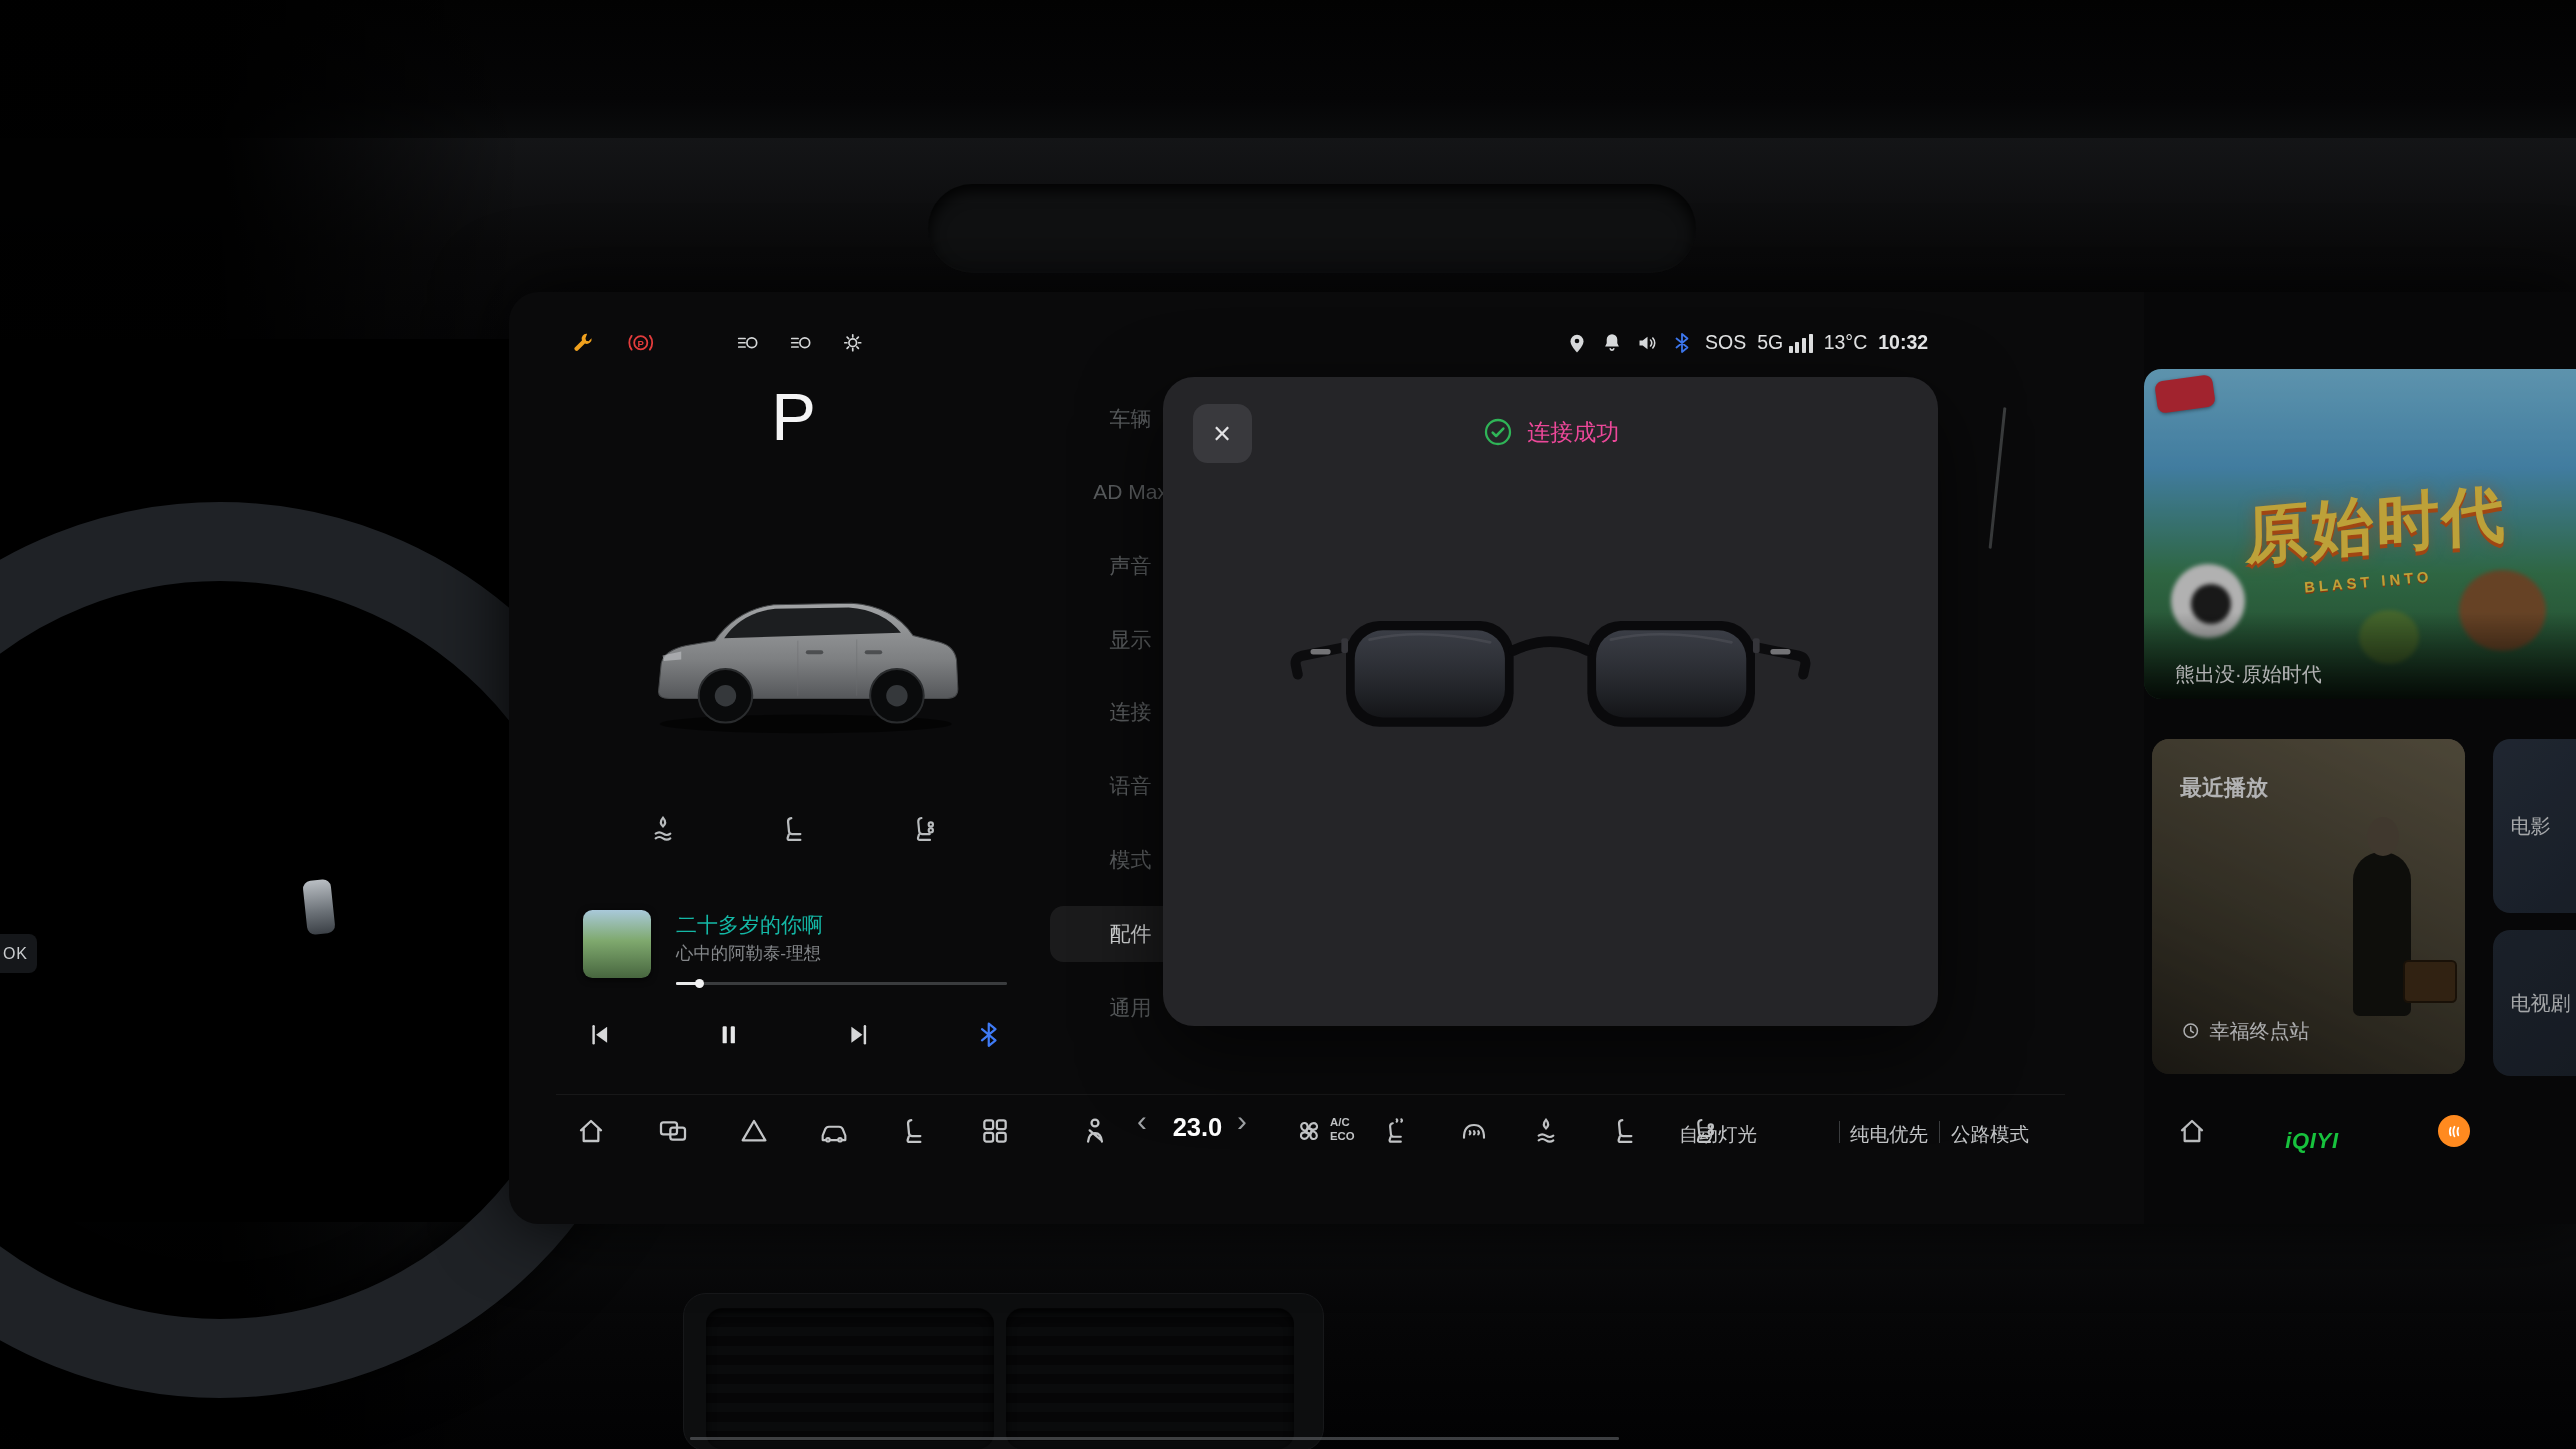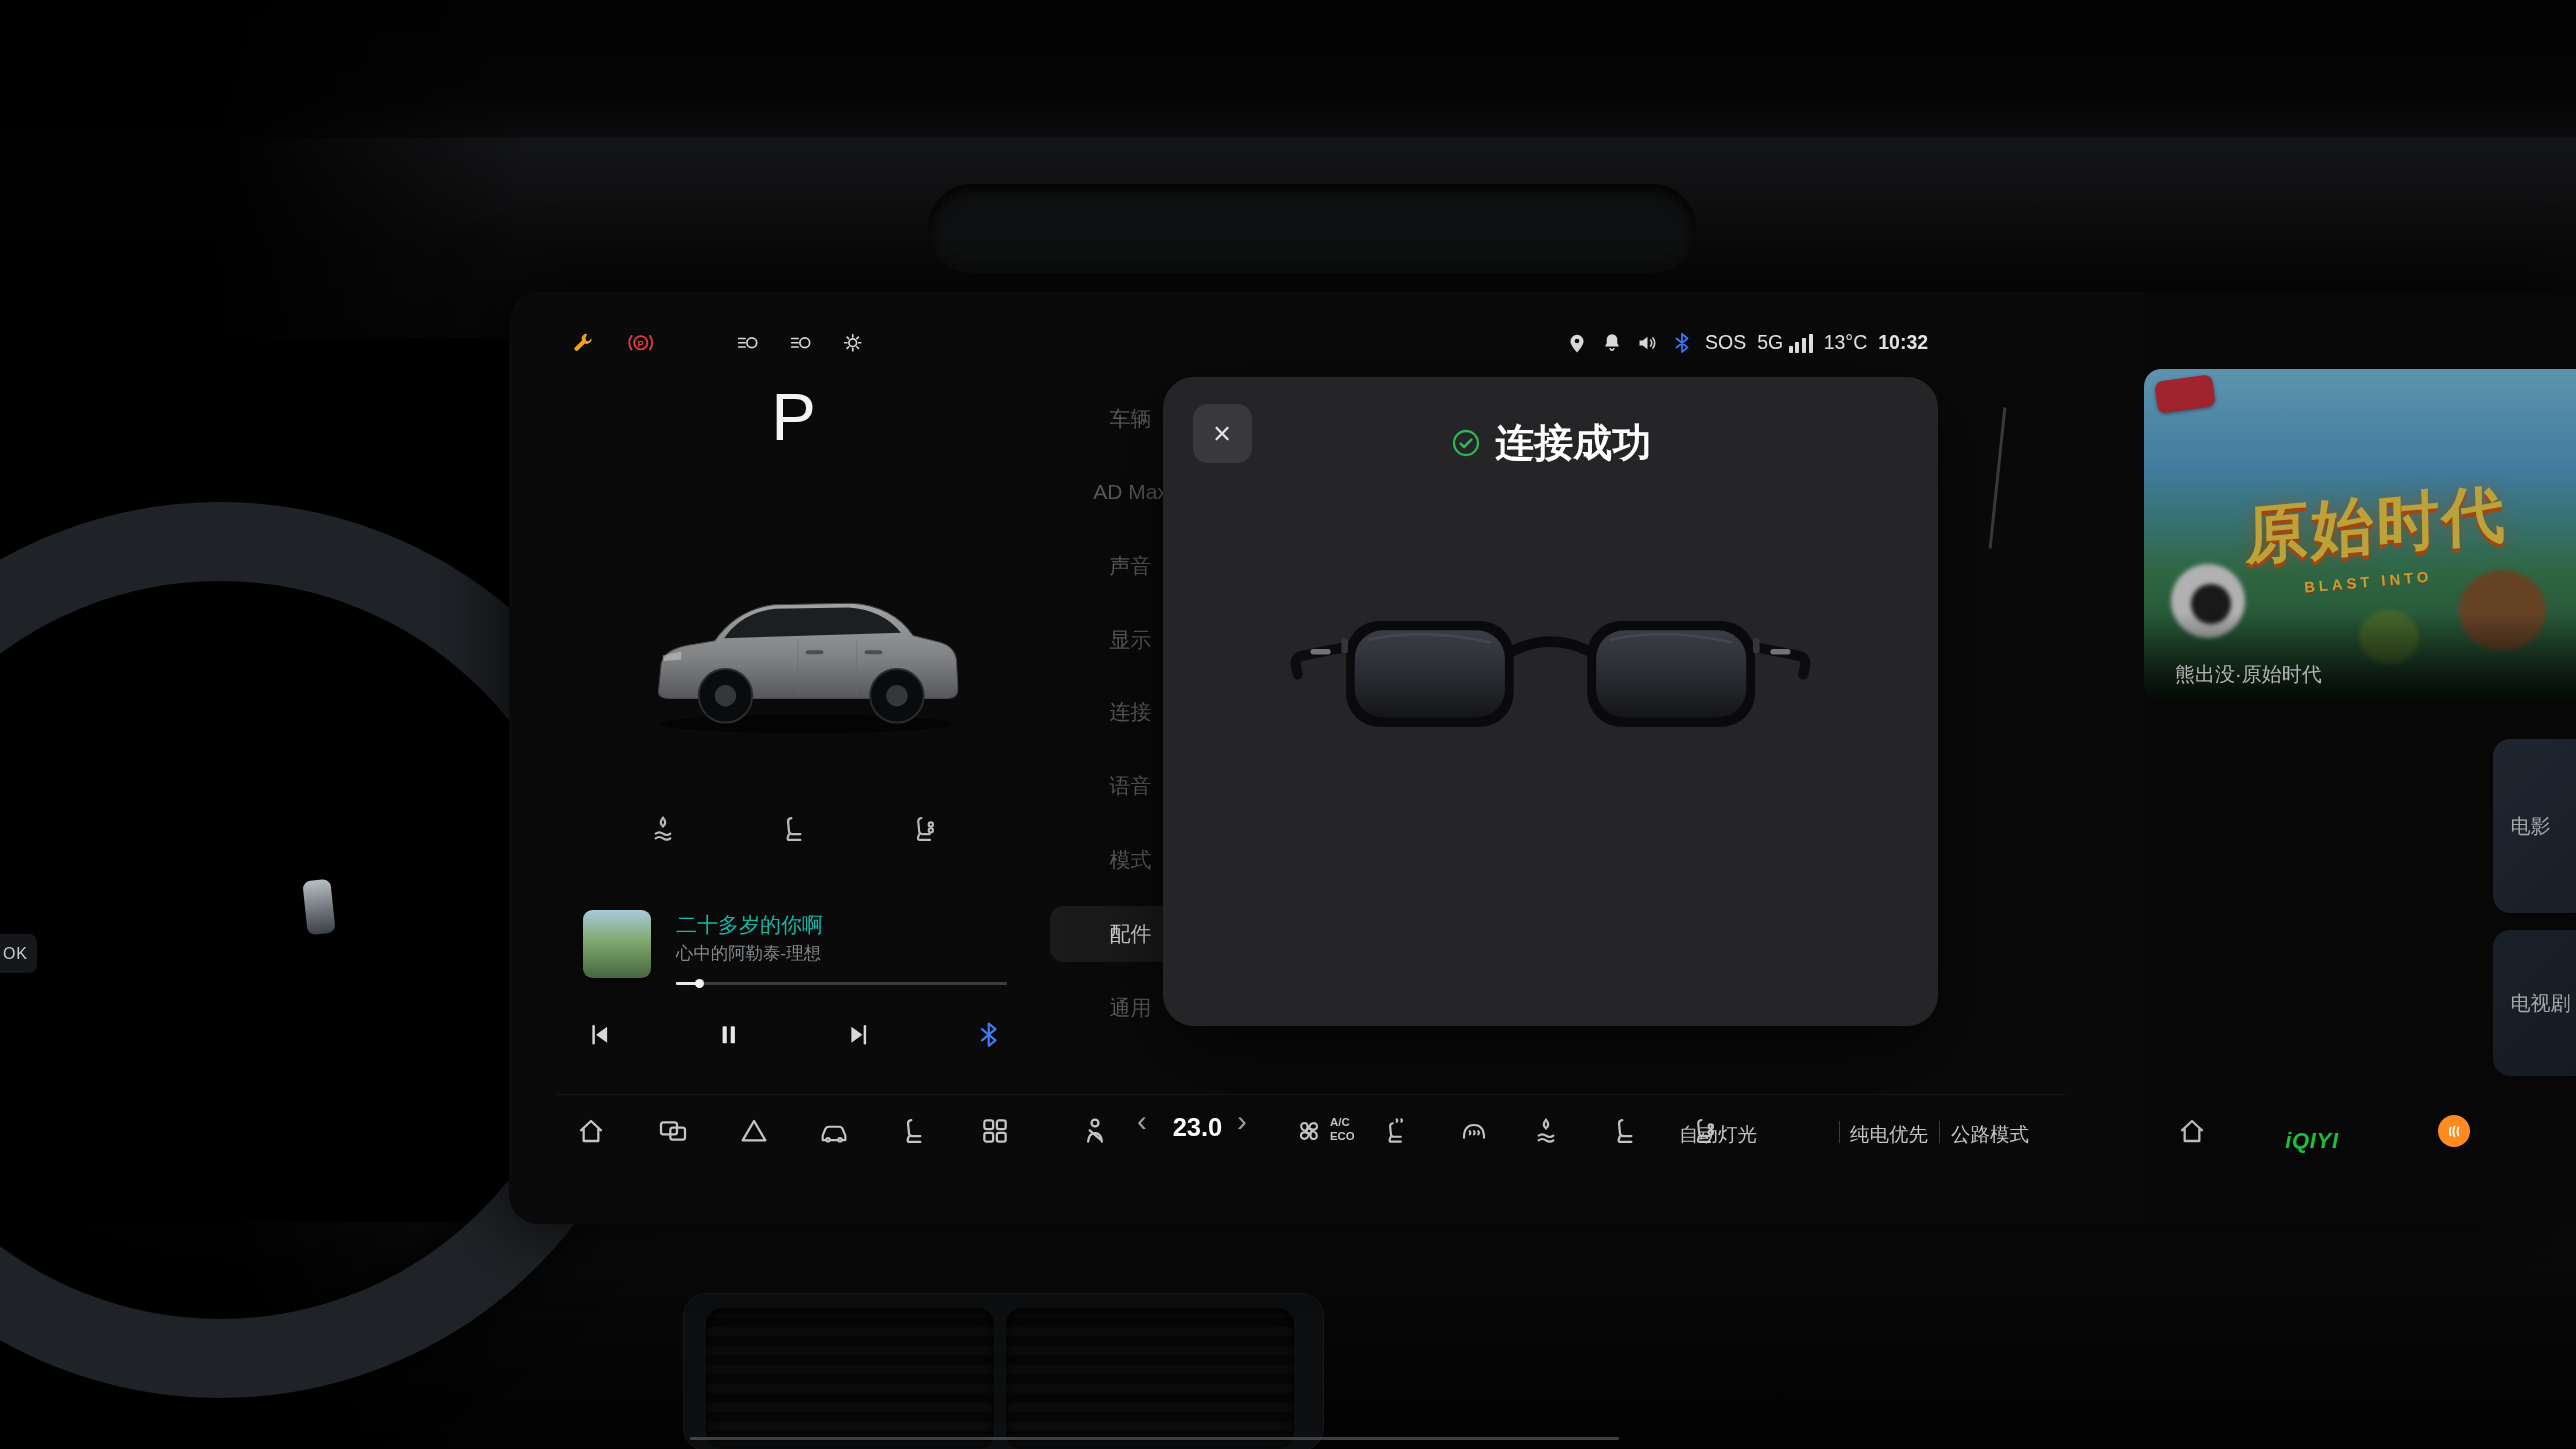--- a/index.html
+++ b/index.html
@@ -44,21 +44,21 @@
   .settings-item{left:541px;width:161px;height:56px;display:flex;align-items:center;justify-content:center;
     font-size:21px;color:#595c5e;border-radius:13.4px;}
   .settings-item.selected{color:#d6d8d9;background:rgba(255,255,255,.07);}
   .temple-line{left:1487px;top:115px;width:2.7px;height:142px;background:#46484a;opacity:.8;transform:rotate(6deg);border-radius:1.3px;}
   
   .modal{left:654px;top:85px;width:775px;height:649px;background:#252528;border-radius:31px;z-index:6;
     box-shadow:0 27px 81px rgba(0,0,0,.65);}
   .modal-close{left:29.5px;top:27px;width:59px;height:59px;border-radius:14.8px;background:#39393d;color:#e3e3e5;
     font-size:31px;display:flex;align-items:center;justify-content:center;}
   .modal-header{left:0;top:39px;width:100%;display:flex;justify-content:center;align-items:center;gap:13.4px;}
-  .modal-title{font-size:39px;font-weight:700;color:#ffffff;}
+  .modal-title{font-size:23px;font-weight:400;color:#ec4899;}
   .done{left:230px;top:537px;width:315px;height:58px;border-radius:12px;background:#3a3a3e;color:#ececee;
     font-size:23px;display:flex;align-items:center;justify-content:center;letter-spacing:1.3px;}
   
   .tb-divider{left:47px;top:802px;width:1509px;height:1.3px;background:rgba(255,255,255,.06);}
   .tsep{top:829px;width:1.3px;height:21.5px;background:#3b3d3f;}
   .ttxt{top:829px;font-size:19.5px;color:#c3c5c7;transform:translateX(-50%);white-space:nowrap;}
   .chev{top:814px;font-size:29.5px;color:#9fa2a5;line-height:29.5px;}
   .tempv{left:655px;top:821px;width:67px;text-align:center;font-size:25.5px;font-weight:600;color:#fff;}
   .aceco{position:absolute;left:821px;top:824px;display:flex;flex-direction:column;gap:1.3px;}
   .aceco span{font-size:11.4px;color:#c3c5c7;line-height:12.7px;font-weight:600;}
@@ -445,20 +445,33 @@
       <div class="blob" style="left:47px;top:215px;width:40px;height:40px;background:#222;"></div>
       <div class="blob" style="left:315px;top:201px;width:87px;height:81px;background:#8a5a33;"></div>
       <div class="blob" style="left:215px;top:241px;width:60px;height:54px;background:#5d8a3c;"></div>
       <div class="badge-red"></div>
       <div class="poster-title">原始时代</div>
       <div class="poster-tag">BLAST INTO</div>
       <div class="poster-grad"></div>
       <div class="poster-cap">熊出没·原始时代</div>
     </div>
 
+    <div class="ab card recent">
+      <div class="figure-suit"></div>
+      <div class="figure-head"></div>
+      <div class="figure-case"></div>
+      <div class="recent-dim"></div>
+      <div class="recent-label">最近播放</div>
+      <div class="recent-cap">
+        <svg style="width:21.5px;height:21.5px;color:#e9eaec;" viewBox="0 0 32 32" width="21.5" height="21.5">
+            <use href="#sym-clock"></use>
+          </svg>
+        <span>幸福终点站</span>
+      </div>
+    </div>
 
     <div class="ab card cat1">
         <span>电影</span>
       </div>
     <div class="ab card cat2">
         <span>电视剧</span>
       </div>
 
     <svg class="ab" style="left:1667px;top:823px;width:32px;height:32px;color:#b9bbbd;z-index:4;" viewBox="0 0 48 48" width="32" height="32">
         <use href="#sym-home"></use>

